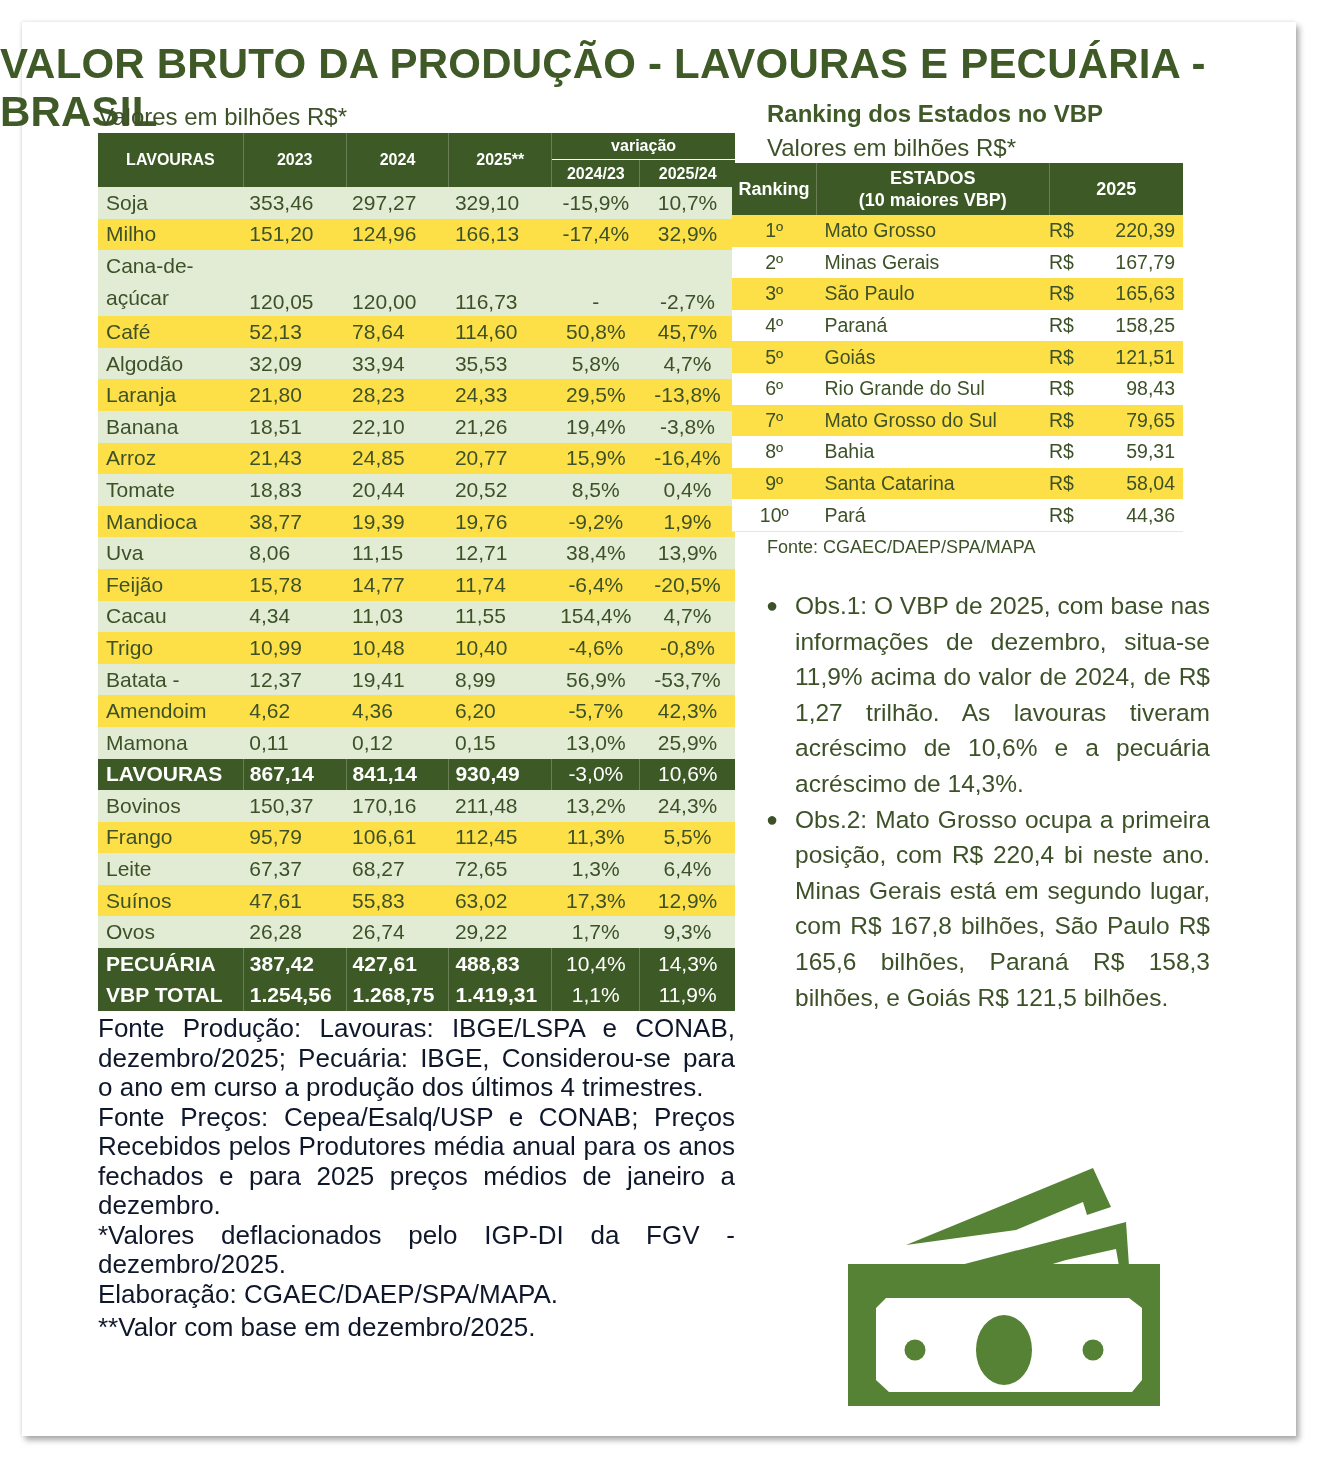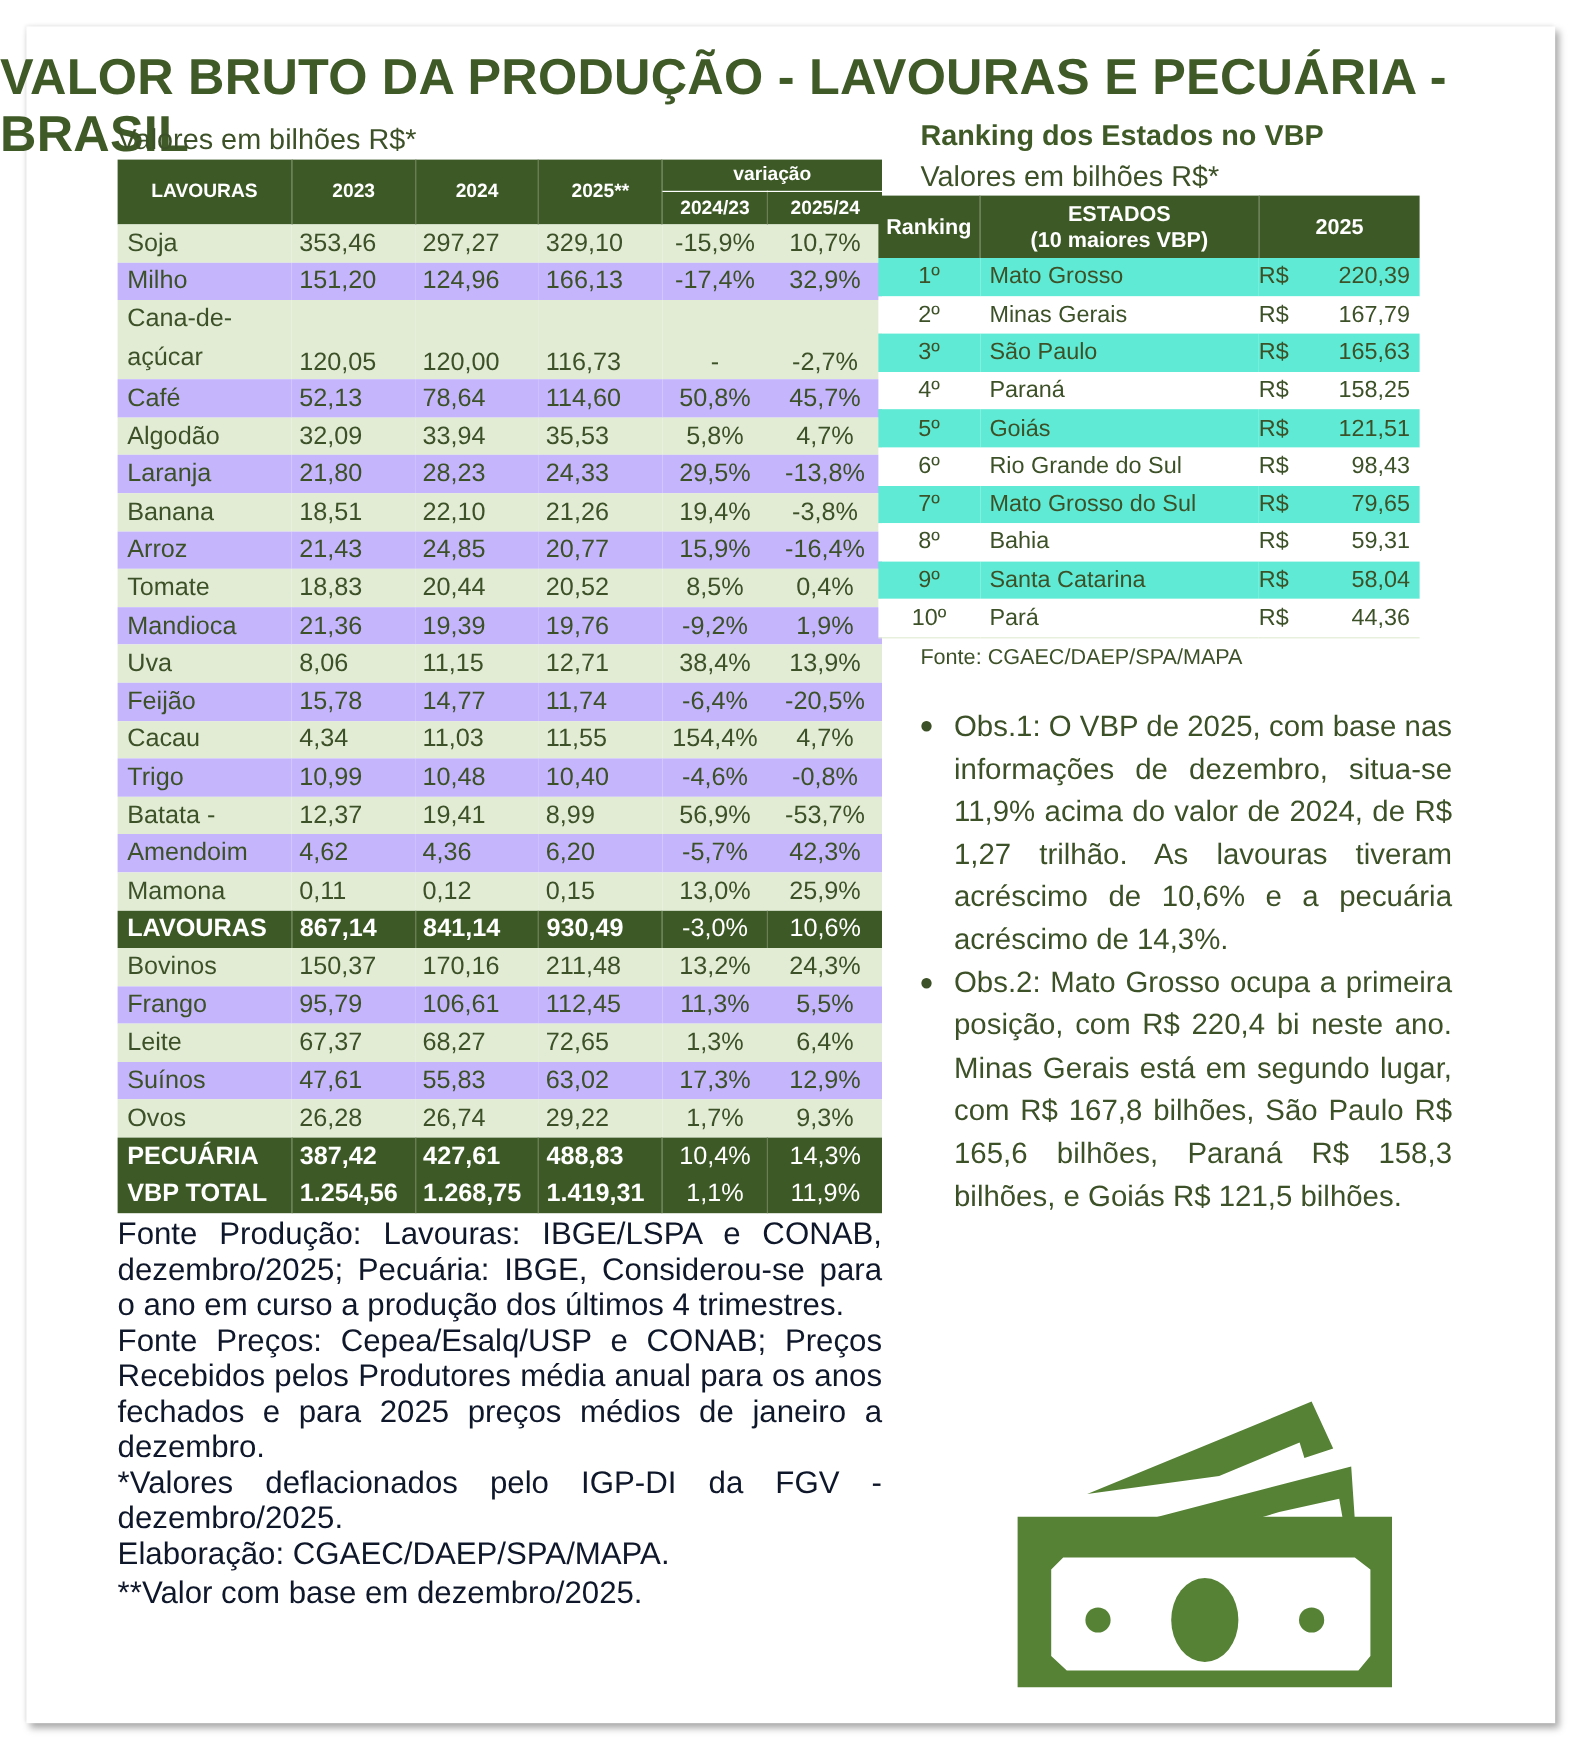--- a/index.html
+++ b/index.html
@@ -14,40 +14,40 @@
   
   table { border-collapse:collapse; position:absolute; }
   #main-table { left:98px; top:133px; width:637px; font-size:21px; }
   #main-table th { background:#3d5a26; color:#ffffff; font-weight:bold; font-size:16px;
                    border-right:1px solid #6b7f56; padding:0; text-align:center; }
   #main-table th:last-child { border-right:none; }
   #main-table td { padding:0 0 0 8px; height:31.6px; white-space:nowrap; color:#3d5128; }
   #main-table td.num { text-align:left; padding-left:6px; }
   #main-table td.pct { text-align:center; padding:0; }
   #main-table tr.shade td { background:#e2ecd5; }
-  #main-table tr.plain td { background:#c4b5fd; }
+  #main-table tr.plain td { background:#fde047; }
   #main-table tr.total td { background:#3d5a26; color:#ffffff; font-weight:bold; border-right:1px solid #6b7f56; }
   #main-table tr.total td.pct { font-weight:normal; }
   #main-table tr.total td:last-child { border-right:none; }
   #main-table tr.tall td { height:63px; vertical-align:bottom; padding-bottom:2px; }
   #main-table tr.tall td.name { white-space:normal; line-height:32px; }
   .var-top { border-bottom:1px solid #ffffff !important; height:26px; }
 
   .notes { position:absolute; left:98px; top:1014px; width:637px; font-size:26px;
            line-height:29.5px; color:#0f172a; text-align:justify; }
   .notes p { margin:0; }
 
   
   .rank-title { position:absolute; left:767px; top:100px; font-size:24px; font-weight:bold; color:#3f5a26; }
   #rank-table { left:732px; top:163px; width:451px; font-size:19.5px; }
   #rank-table th { background:#3d5a26; color:#ffffff; font-weight:bold; font-size:18px;
                    border-right:1px solid #6b7f56; height:52px; line-height:22px; padding:0; }
   #rank-table th:last-child { border-right:none; }
   #rank-table td { height:31.6px; padding:0; color:#3d5128; white-space:nowrap; }
-  #rank-table tr.shade td { background:#5eead4; }
+  #rank-table tr.shade td { background:#fde047; }
   #rank-table tr.plain td { background:#ffffff; }
   #rank-table tr:last-child td { border-bottom:1px solid #e2ecd5; }
   #rank-table td.pos { text-align:center; width:84px; }
   #rank-table td.state { padding-left:8px; }
   #rank-table td.cur { width:46px; text-align:left; }
   #rank-table td.val { width:80px; text-align:right; padding-right:8px; }
 
   .rank-src { position:absolute; left:767px; top:537px; font-size:18px; color:#3d5128; }
 
   .obs { position:absolute; left:764px; top:588px; width:446px; font-size:24.5px;
@@ -148,21 +148,21 @@
       <tr class="shade">
         <td class="name">Tomate</td>
         <td class="num">18,83</td>
         <td class="num">20,44</td>
         <td class="num">20,52</td>
         <td class="pct">8,5%</td>
         <td class="pct">0,4%</td>
       </tr>
       <tr class="plain">
         <td class="name">Mandioca</td>
-        <td class="num">21,36</td>
+        <td class="num">38,77</td>
         <td class="num">19,39</td>
         <td class="num">19,76</td>
         <td class="pct">-9,2%</td>
         <td class="pct">1,9%</td>
       </tr>
       <tr class="shade">
         <td class="name">Uva</td>
         <td class="num">8,06</td>
         <td class="num">11,15</td>
         <td class="num">12,71</td>

